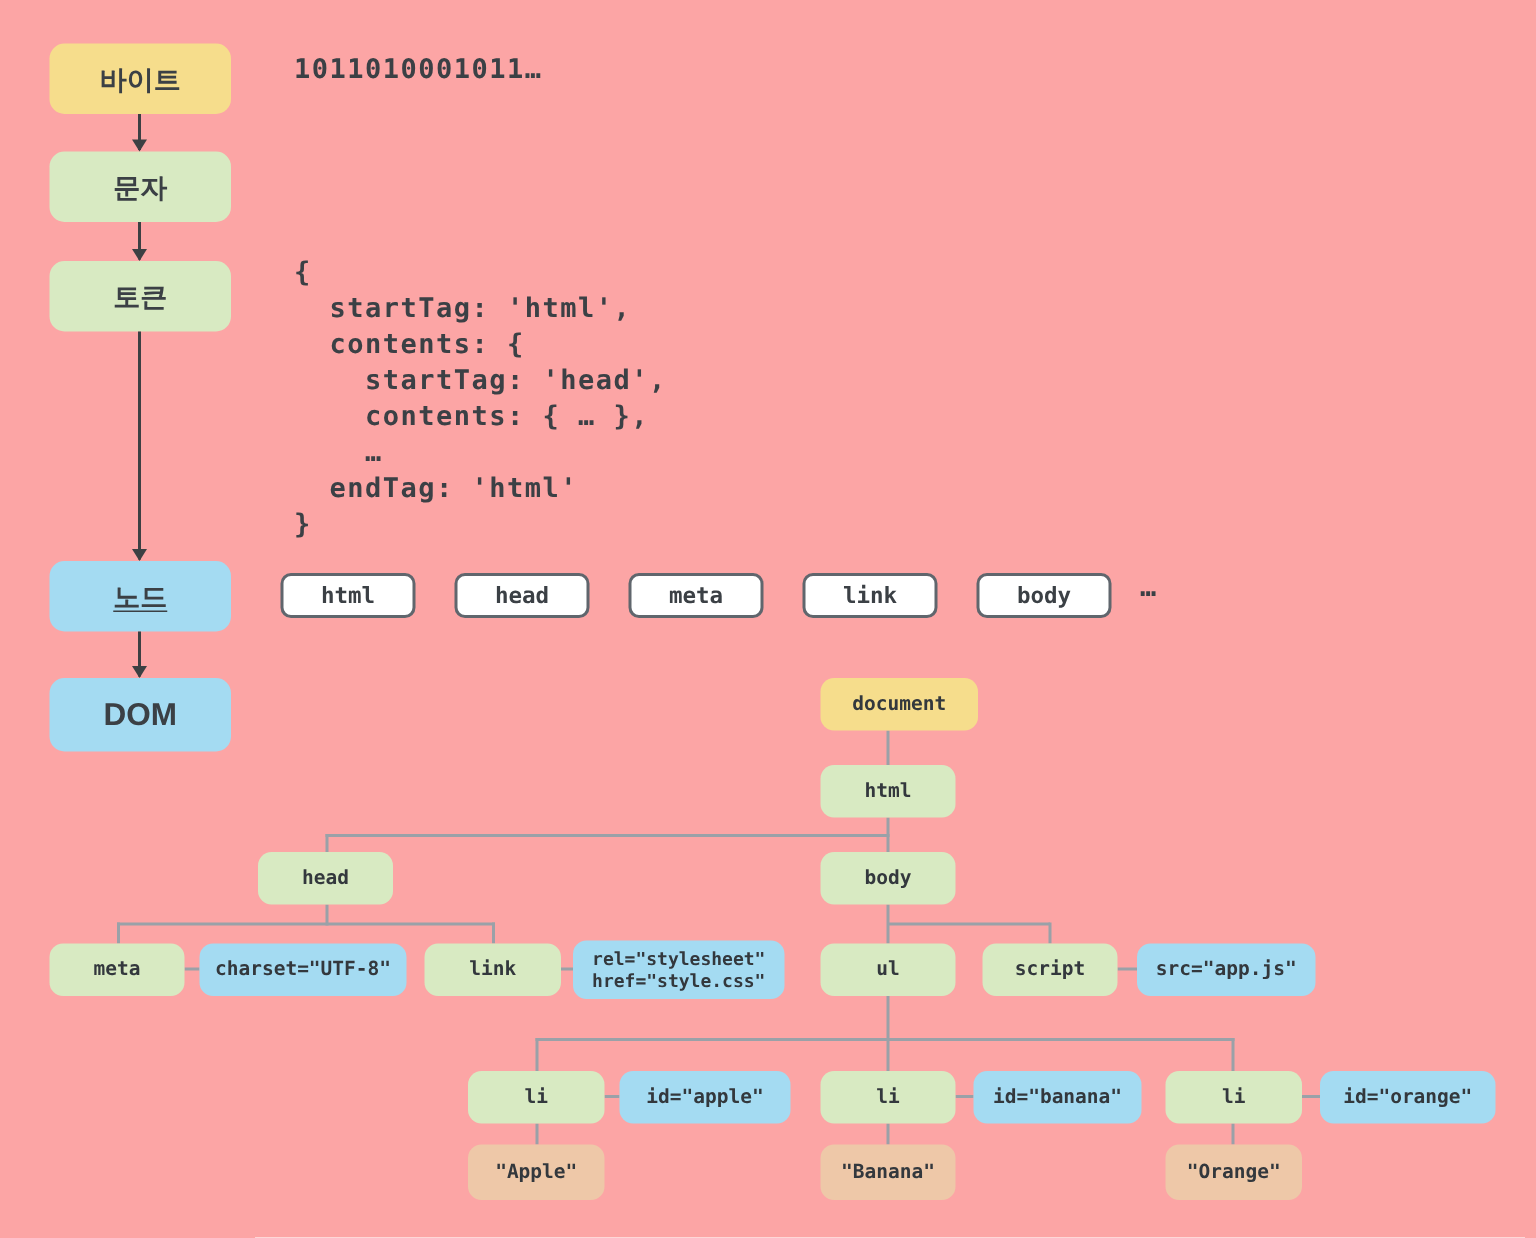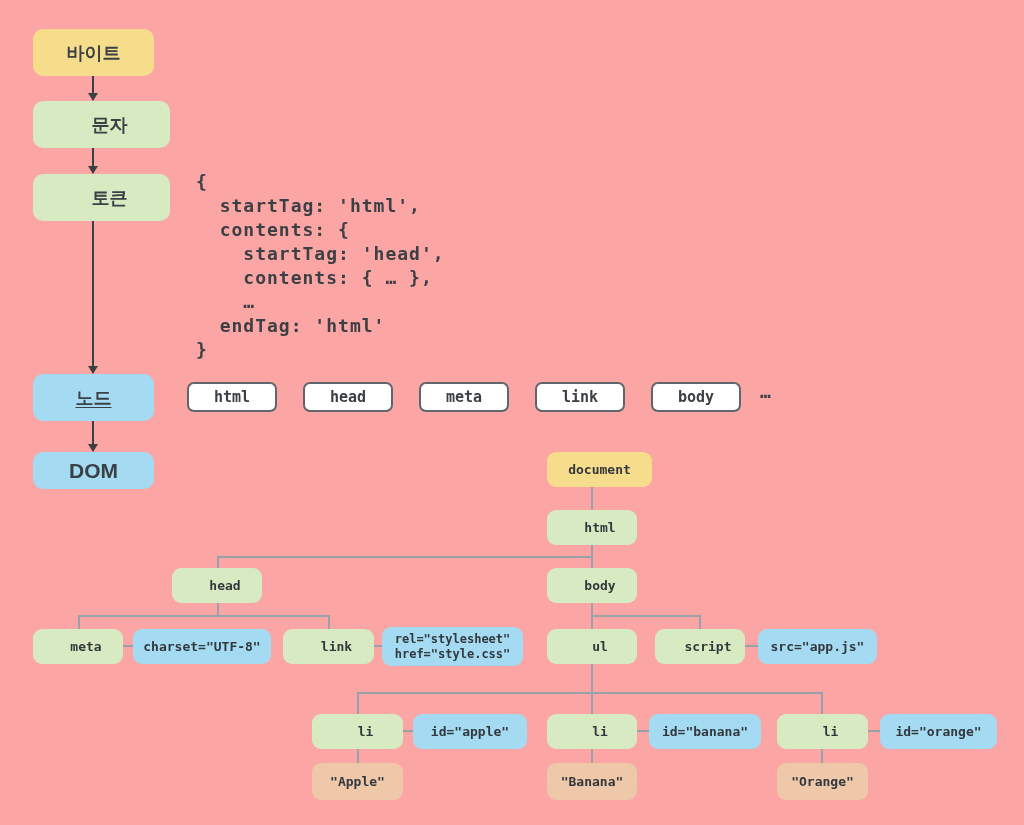--- a/index.html
+++ b/index.html
@@ -15,21 +15,21 @@
   .stagebox{
     position:absolute;
     left:33px;width:121px;height:47px;
     border-radius:10px;
     display:flex;align-items:center;justify-content:center;
     font-weight:bold;font-size:18px;
     color:#3b4045;
     font-family:"Liberation Sans", sans-serif;
   }
   .c-yellow{background:#f6dd8c;}
-  .c-green{background:#d8eac2;padding-left:16px;}
+  .c-green{background:#d8eac2;}
   .c-blue{background:#a4dbf2;}
   .c-salmon{background:#eec8a8;}
   .u{text-decoration:underline;text-underline-offset:3px;}
 
   
   .flow-arrow{
     position:absolute;width:2px;background:#3c4043;
   }
   .flow-arrow::after{
     content:"";position:absolute;left:-4px;bottom:-1px;
@@ -84,27 +84,28 @@
 <body>
 
 <div id="stage">
 
   <div class="stagebox c-yellow" style="top:29px">바이트</div>
   <div class="stagebox c-green" style="top:101px">문자</div>
   <div class="stagebox c-green" style="top:174px">토큰</div>
   <div class="stagebox c-blue" style="top:374px">
       <span class="u">노드</span>
     </div>
-  <div class="stagebox c-blue" style="top:452px;height:37px;font-size:21px">DOM</div>
+  <div class="stagebox c-blue" style="top:452px;height:49px;font-size:21px">DOM</div>
 
   <div class="flow-arrow" style="left:92px;top:76px;height:24px"></div>
   <div class="flow-arrow" style="left:92px;top:148px;height:25px"></div>
   <div class="flow-arrow" style="left:92px;top:221px;height:152px"></div>
   <div class="flow-arrow" style="left:92px;top:421px;height:30px"></div>
 
+  <pre class="code" style="left:196px;top:36px">1011010001011…</pre>
   <pre class="code tokens" style="left:196px;top:170px">{
   startTag: 'html',
   contents: {
     startTag: 'head',
     contents: { … },
     …
   endTag: 'html'
 }</pre>
 
   <div class="chip" style="left:187px">html</div>

